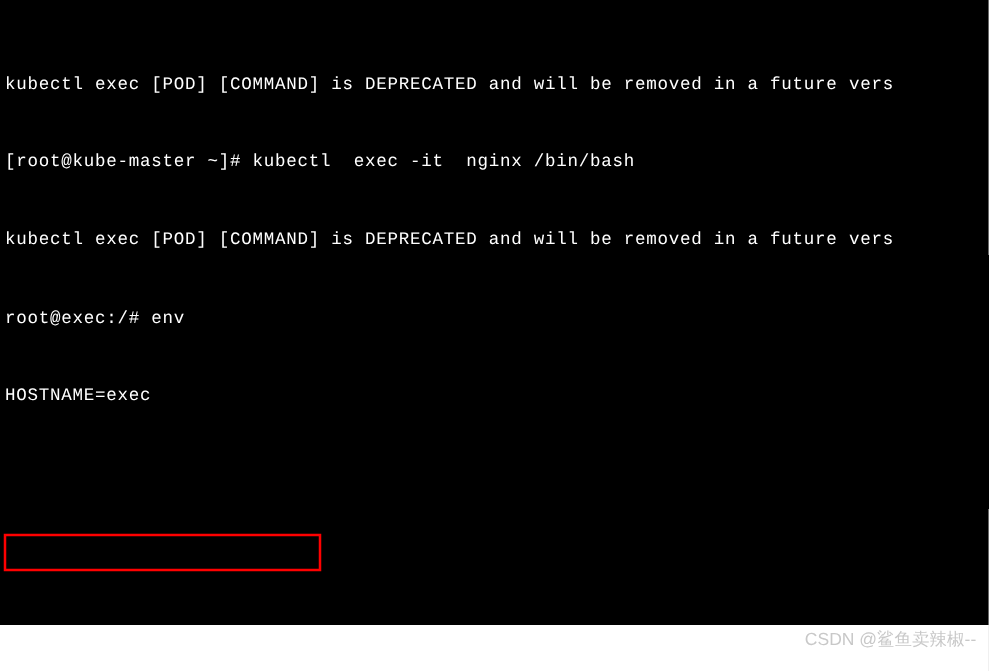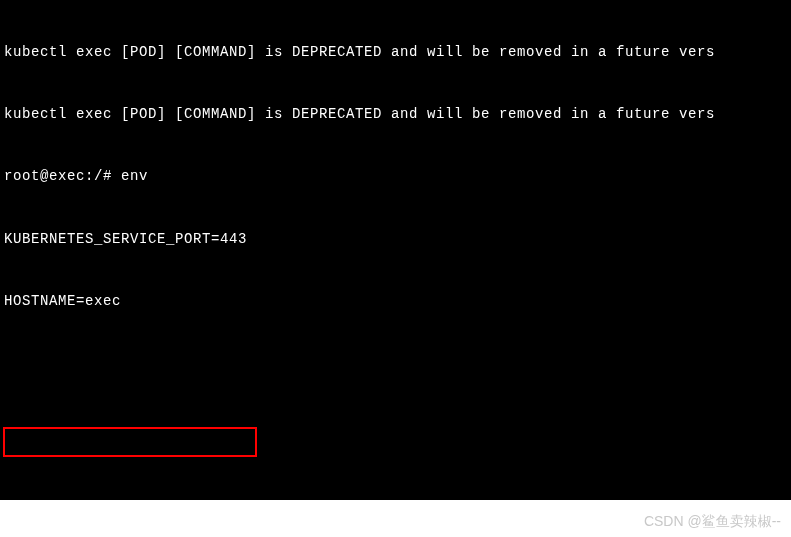--- a/index.html
+++ b/index.html
@@ -9,55 +9,55 @@
     height: 537px;
     background: #ffffff;
     overflow: hidden;
     font-family: "Consolas", "Menlo", "Courier New", monospace;
   }
   .terminal {
     background: #000000;
     color: #ffffff;
     width: 791px;
     height: 500px;
-    padding: 0 4px 4px 4px;
+    padding: 16px 4px 4px 4px;
     box-sizing: border-box;
     font-size: 14px;
     line-height: 20.8px;
     white-space: pre;
     letter-spacing: 0.6px;
     position: relative;
   }
   .line { white-space: pre; }
   .highlight-box {
     position: absolute;
     border: 2px solid #ff0000;
     left: 3px;
     top: 427px;
     width: 250px;
     height: 26px;
     pointer-events: none;
   }
   .watermark {
     position: absolute;
-    bottom: 6px;
+    bottom: 16px;
     right: 10px;
     color: #c8c8c8;
     font-family: Arial, sans-serif;
     font-size: 14px;
   }
 </style>
 </head>
 <body>
 
 <div class="terminal">
   <div class="line">kubectl exec [POD] [COMMAND] is DEPRECATED and will be removed in a future vers</div>
+  <div class="line">[root@kube-master ~]# kubectl  exec -it  nginx /bin/bash</div>
   <div class="line">kubectl exec [POD] [COMMAND] is DEPRECATED and will be removed in a future vers</div>
   <div class="line">root@exec:/# env</div>
-  <div class="line">KUBERNETES_SERVICE_PORT=443</div>
   <div class="line">HOSTNAME=exec</div>
   
   
   
   
   
   
   
   
   

